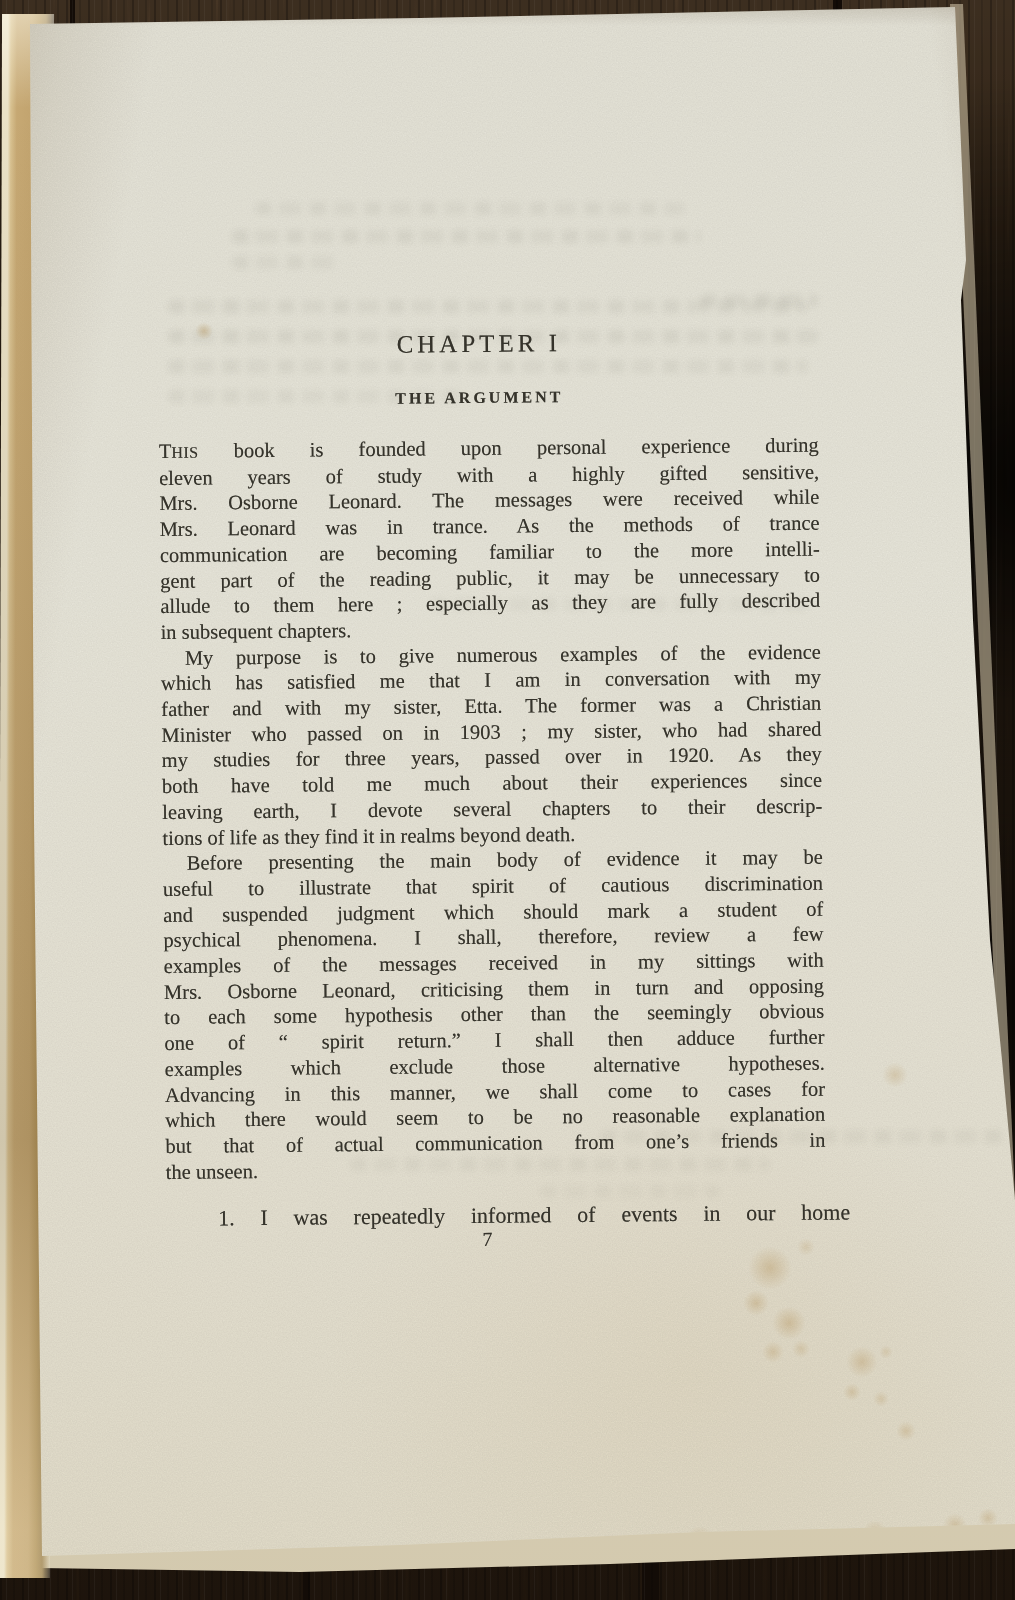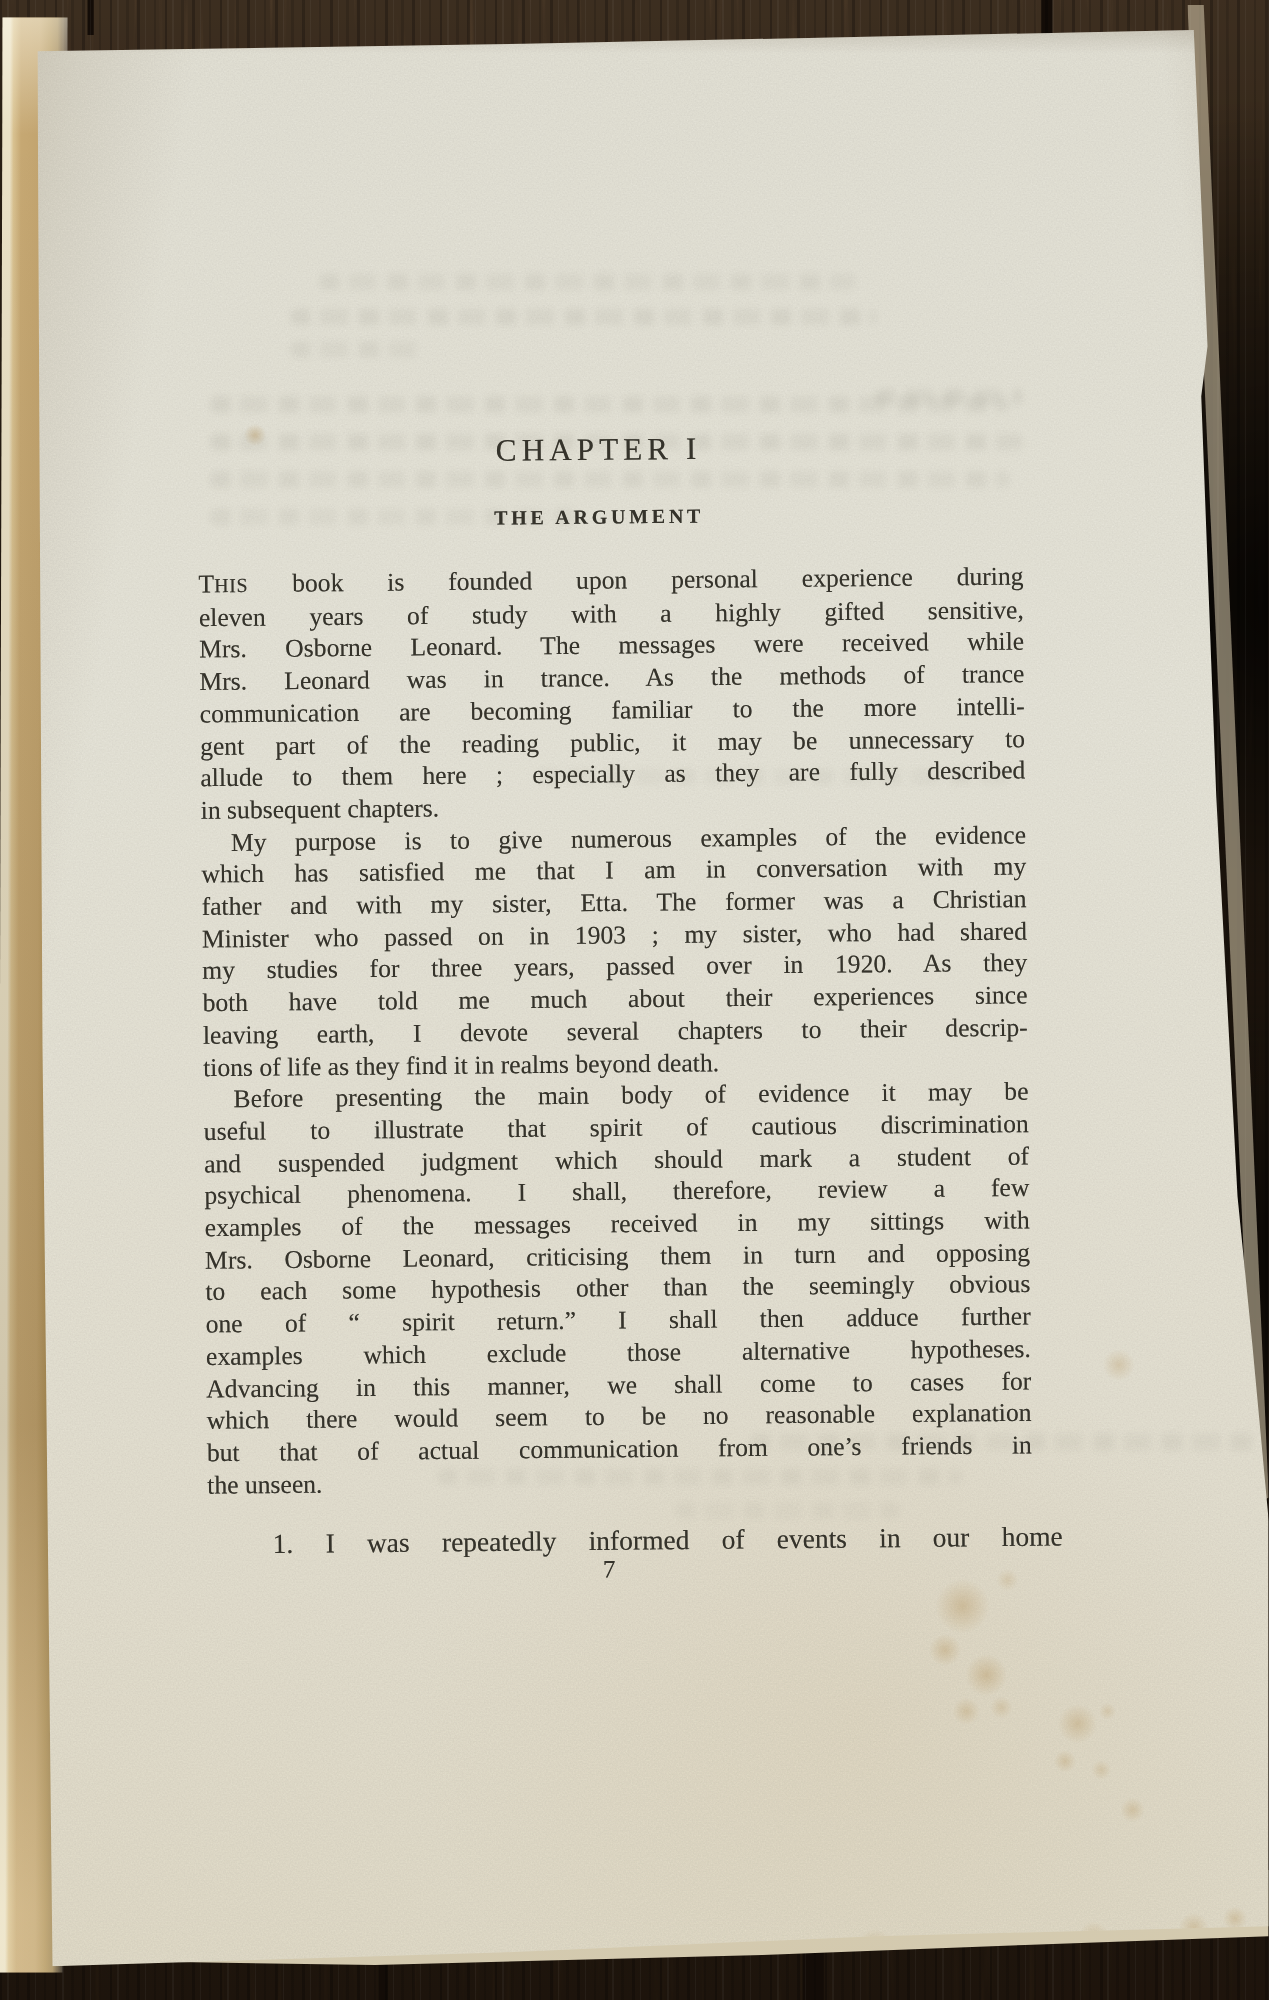--- a/index.html
+++ b/index.html
@@ -35,21 +35,21 @@
   
   .page{position:absolute;inset:0;
     clip-path:polygon(30px 24px,420px 18px,955px 7px,
       966px 260px,961px 300px,973px 620px,990px 940px,1002px 1060px,1015px 1200px,
       1015px 1524px,700px 1532px,400px 1545px,42px 1556px,34px 820px);
     background:
       linear-gradient(180deg, rgba(96,78,55,.20) 0px, rgba(96,78,55,0) 26px),
       linear-gradient(99deg, rgba(125,105,72,.22) 0px, rgba(125,105,72,.10) 70px, rgba(125,105,72,0) 160px),
       linear-gradient(262deg, rgba(120,100,70,.15) 0px, rgba(120,100,70,0) 90px),
       radial-gradient(520px 420px at 68% 86%, rgba(208,184,138,.14), rgba(208,184,138,0) 70%),
-      linear-gradient(180deg,#eae8dc 0%,#edebdf 35%,#ebe7d8 70%,#e7e1cd 100%); margin-top: 17px;}
+      linear-gradient(180deg,#eae8dc 0%,#edebdf 35%,#ebe7d8 70%,#e7e1cd 100%);}
 
   .spot{position:absolute;border-radius:50%;}
   .ghost{position:absolute;height:13px;border-radius:6px;filter:blur(3px);
     background:repeating-linear-gradient(90deg,
       rgba(104,102,90,.55) 0 16px, rgba(104,102,90,0) 16px 24px,
       rgba(104,102,90,.42) 24px 46px, rgba(104,102,90,0) 46px 55px);}
 
   
   .textlayer{position:absolute;inset:0;color:#35332b;
     transform:rotate(-.55deg);transform-origin:470px 780px;

